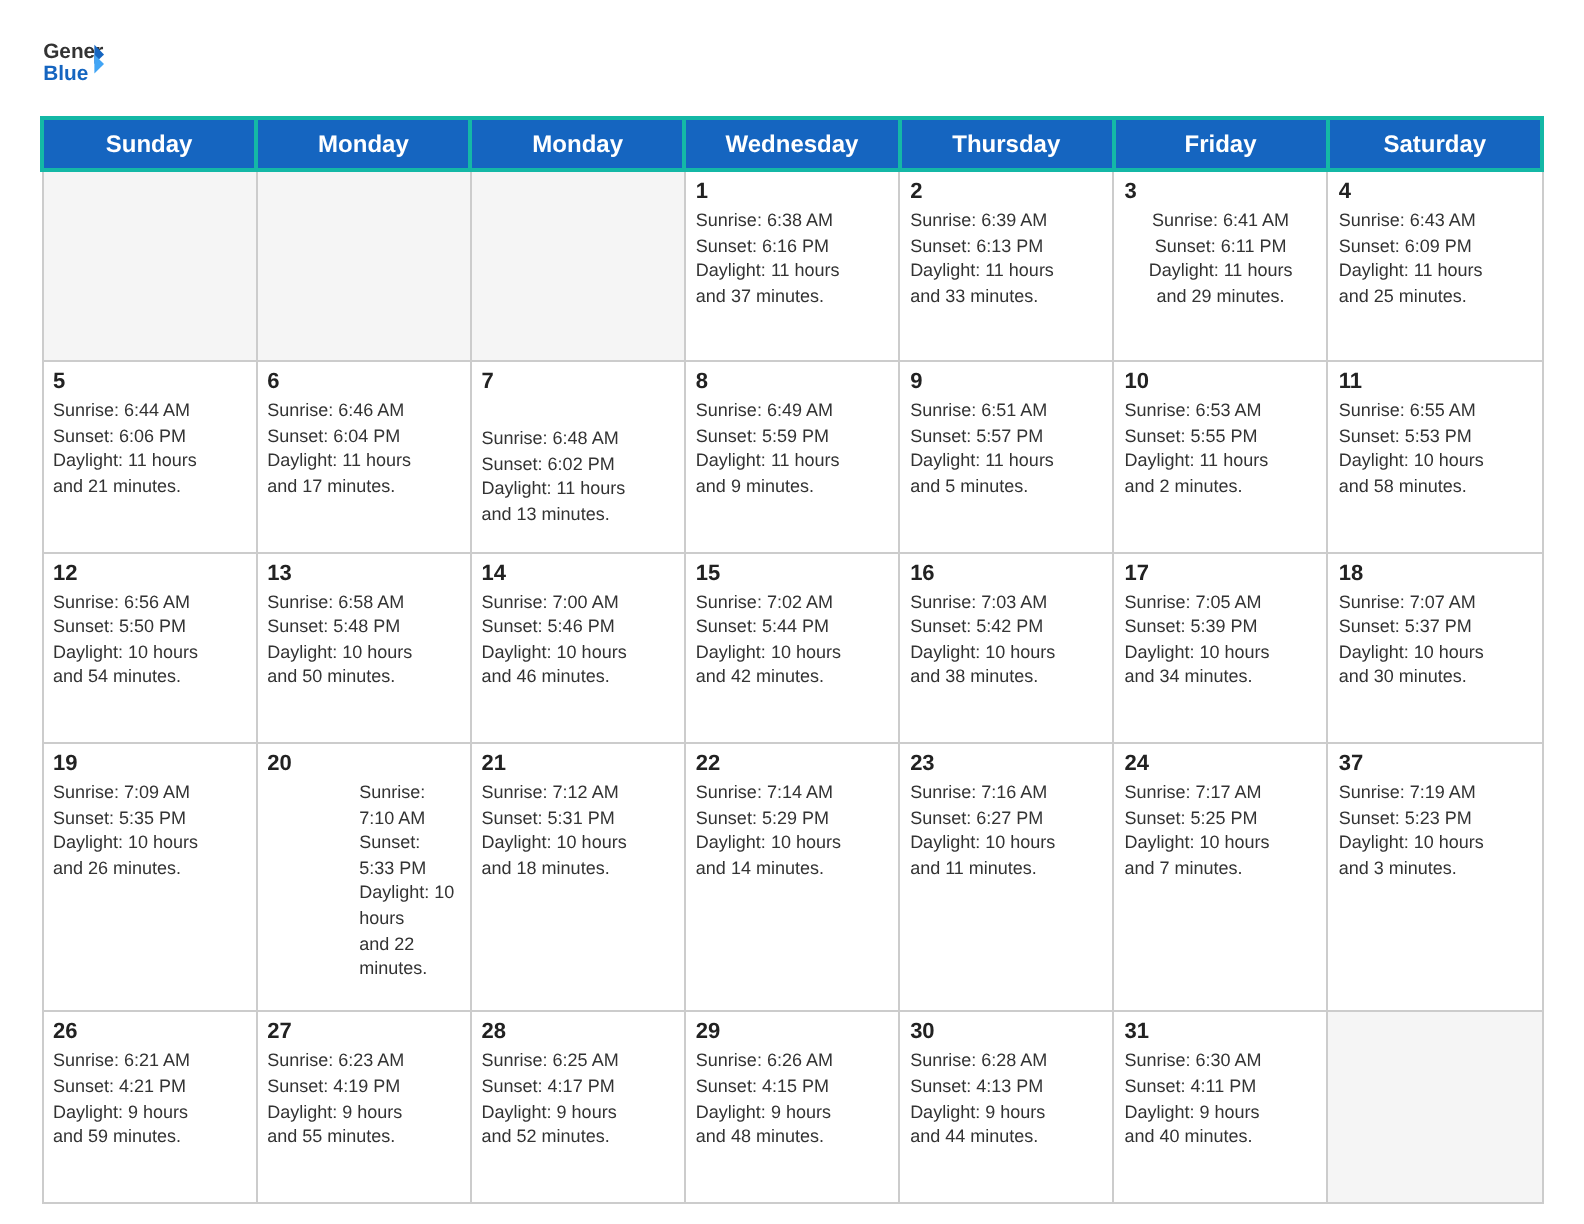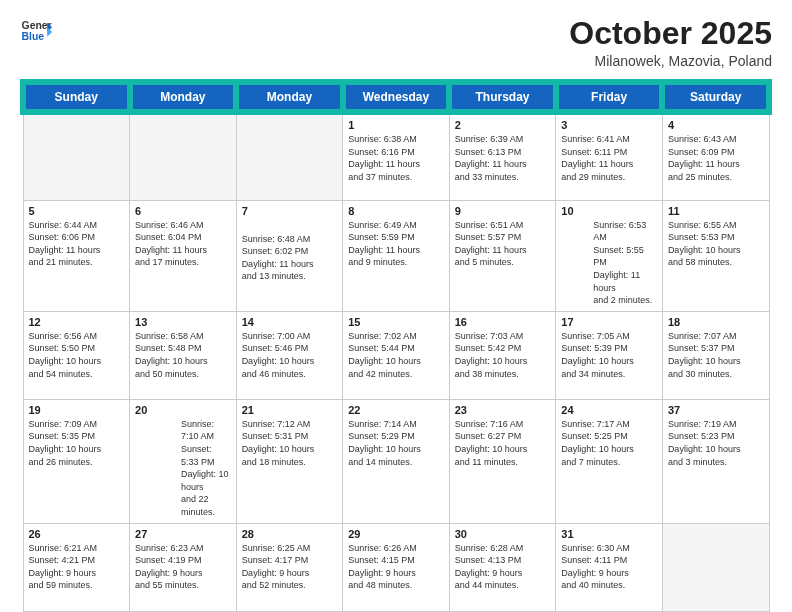--- a/index.html
+++ b/index.html
@@ -53,21 +53,21 @@
       width: 100%;
       table-layout: fixed;
     }
     .calendar th {
       background: #1565c0;
       color: #fff;
       font-size: 12px;
       font-weight: bold;
       padding: 5px 4px;
       text-align: center;
-      border: 6px solid #14b8a6;
+      border: 2px solid #14b8a6;
     }
     .calendar td {
       border: 1px solid #ccc;
       vertical-align: top;
       padding: 4px 5px;
       font-size: 9.5px;
       color: #222;
       background: #fff;
       height: 88px;
       width: calc(100% / 7);
@@ -98,24 +98,20 @@
   <div class="header">
     <div class="logo">
       <svg class="logo-icon" viewBox="0 0 40 40">
 
         <text x="2" y="16" font-size="13" font-weight="bold" fill="#333" font-family="Arial">General</text>
         <text x="2" y="30" font-size="13" font-weight="bold" fill="#1565c0" font-family="Arial">Blue</text>
         <polygon points="34,8 40,14 34,20" fill="#1565c0"></polygon>
         <polygon points="34,14 40,20 34,26" fill="#42a5f5"></polygon>
       </svg>
     </div>
-    <div class="title-block">
-      <div class="cal-title">October 2025</div>
-      <div class="cal-subtitle">Milanowek, Mazovia, Poland</div>
-    </div>
   </div>
 
   <table class="calendar">
     <thead>
       <tr>
       <th>Sunday</th>
           <th>Monday</th>
           <th>Monday</th>
           <th>Wednesday</th>
           <th>Thursday</th>
@@ -137,21 +133,21 @@
           </td>
           <td>
             <span class="day-num">2</span>
             <div class="day-info" style="white-space: pre-line;">Sunrise: 6:39 AM
 Sunset: 6:13 PM
 Daylight: 11 hours
 and 33 minutes.</div>
           </td>
           <td>
             <span class="day-num">3</span>
-            <div class="day-info" style="white-space: pre-line;">Sunrise: 6:41 AM
+            <div class="day-info" style="white-space: pre-line; text-align: center;">Sunrise: 6:41 AM
 Sunset: 6:11 PM
 Daylight: 11 hours
 and 29 minutes.</div>
           </td>
           <td>
             <span class="day-num">4</span>
             <div class="day-info" style="white-space: pre-line;">Sunrise: 6:43 AM
 Sunset: 6:09 PM
 Daylight: 11 hours
 and 25 minutes.</div>
@@ -188,21 +184,21 @@
           </td>
           <td>
             <span class="day-num">9</span>
             <div class="day-info" style="white-space: pre-line;">Sunrise: 6:51 AM
 Sunset: 5:57 PM
 Daylight: 11 hours
 and 5 minutes.</div>
           </td>
           <td>
             <span class="day-num">10</span>
-            <div class="day-info" style="white-space: pre-line; margin-left: 32px;">Sunrise: 6:53 AM
+            <div class="day-info" style="white-space: pre-line;">Sunrise: 6:53 AM
 Sunset: 5:55 PM
 Daylight: 11 hours
 and 2 minutes.</div>
           </td>
           <td>
             <span class="day-num">11</span>
             <div class="day-info" style="white-space: pre-line;">Sunrise: 6:55 AM
 Sunset: 5:53 PM
 Daylight: 10 hours
 and 58 minutes.</div>

